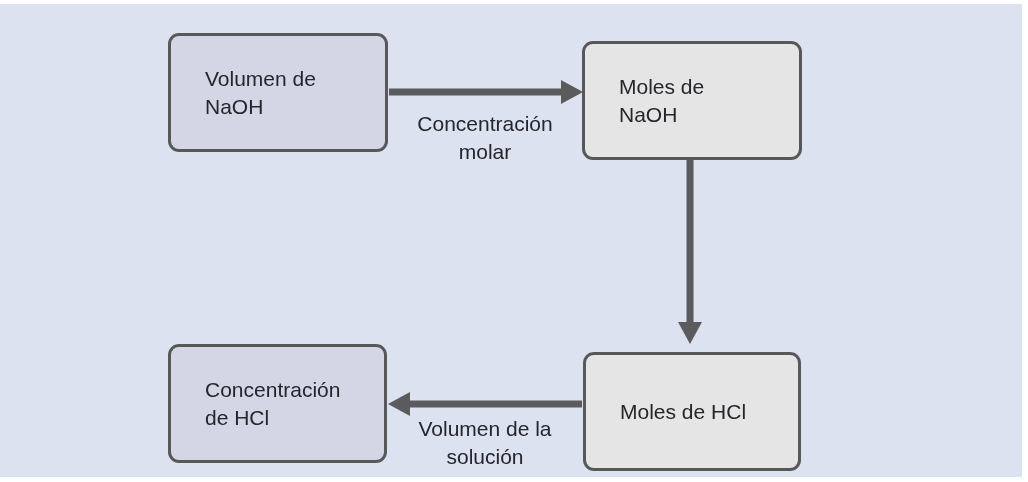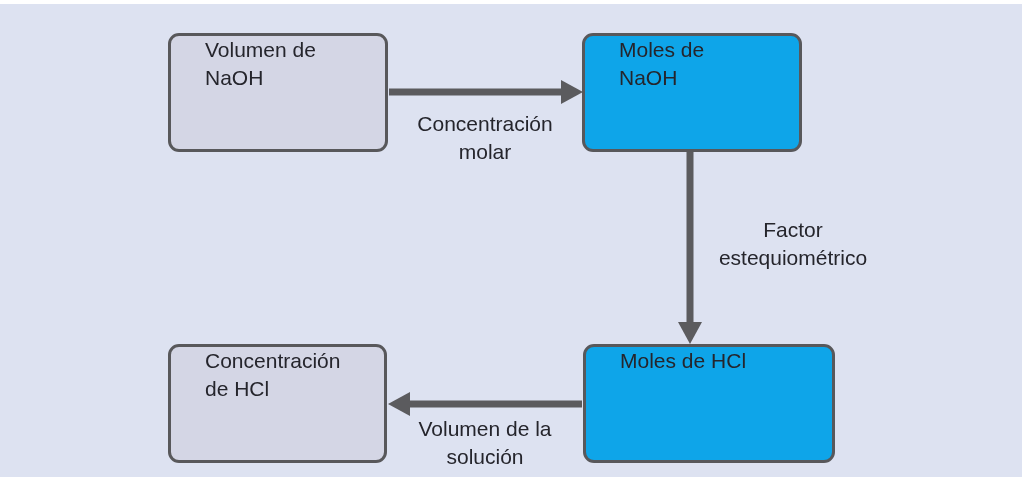--- a/index.html
+++ b/index.html
@@ -18,33 +18,34 @@
     position: absolute;
     left: 0; top: 4px;
     width: 1022px; height: 473px;
     background: #dde2f1;
   }
   .node {
     position: absolute;
     border: 3px solid #58585b;
     border-radius: 11px;
     display: flex;
+    align-items: center;
     padding-left: 34px;
     padding-right: 10px;
     font-size: 21px;
     line-height: 28px;
     color: #25252c;
     white-space: pre-line;
   }
   .node.lavender { background: #d4d6e5; }
-  .node.peach    { background: #0ea5e9; }
+  .node.peach    { background: #e5e5e5; margin-top: 8px; }
 
   .node-volumen-naoh      { left: 168px; top: 33px;  width: 220px; height: 119px; }
   .node-moles-naoh        { left: 582px; top: 33px;  width: 220px; height: 119px; }
-  .node-moles-hcl         { left: 583px; top: 344px; width: 252px; height: 119px; }
+  .node-moles-hcl         { left: 583px; top: 344px; width: 218px; height: 119px; }
   .node-concentracion-hcl { left: 168px; top: 344px; width: 219px; height: 119px; }
 
   .edges-svg {
     position: absolute;
     left: 0; top: 0;
     width: 1028px; height: 482px;
   }
   .edge-shaft { stroke: #5b5b5e; stroke-width: 7; fill: none; }
   .edge-head  { fill: #5b5b5e; stroke: none; }
 
@@ -99,18 +100,16 @@
   </div>
 
   <div class="node lavender node-concentracion-hcl">
     <span>Concentración
 de HCl</span>
   </div>
 
   <div class="edge-label label-concentracion-molar">Concentración
 molar</div>
 
-  <div class="edge-label label-factor">Factor
-estequiométrico</div>
 
   <div class="edge-label label-volumen-solucion">Volumen de la
 solución</div>
 </div>
 
 </body></html>

